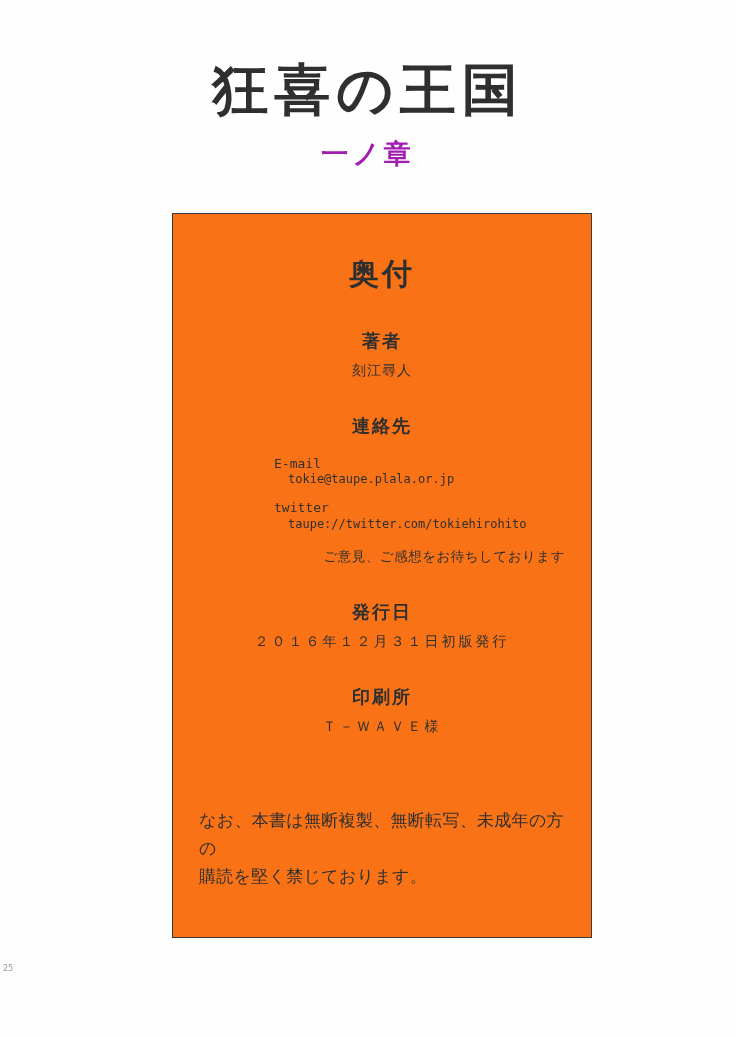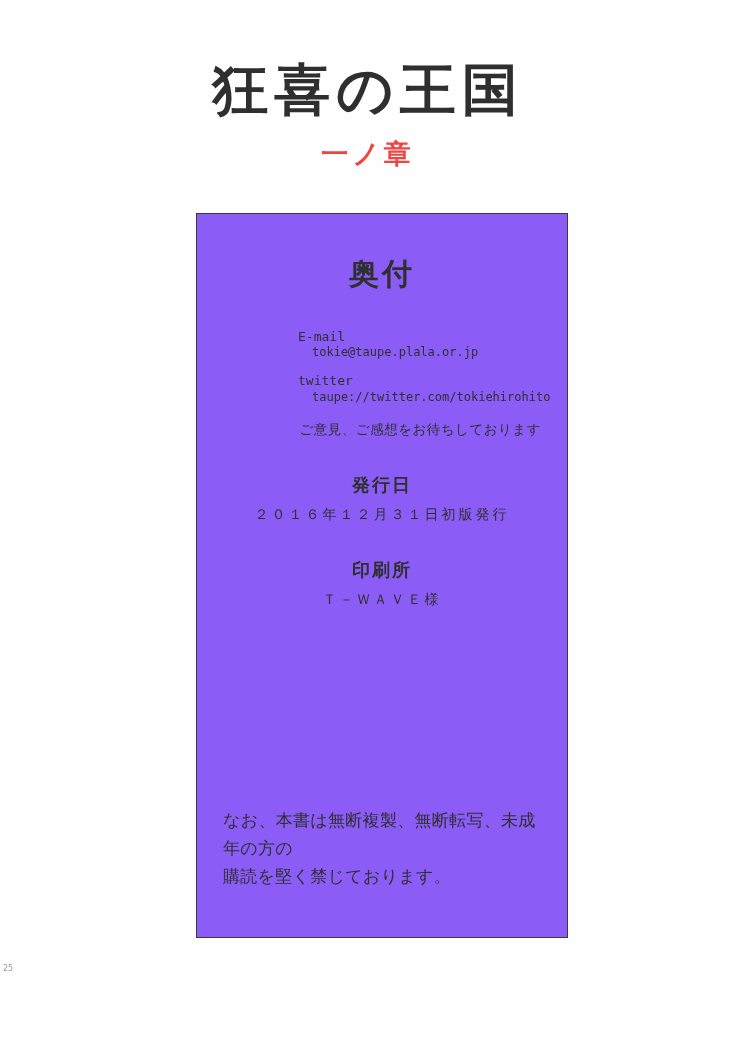--- a/index.html
+++ b/index.html
@@ -36,34 +36,34 @@
     letter-spacing: 6px;
     color: #2f2f2f;
     line-height: 1.15;
     margin: 0;
   }
   .sub-title {
     font-family: "DejaVu Sans", sans-serif;
     font-size: 27px;
     font-weight: bold;
     letter-spacing: 4px;
-    color: #ef4444;
+    color: #a21caf;
     margin: 14px 0 0 0;
   }
 
   
   .colophon {
     position: absolute;
-    left: 196px;
+    left: 172px;
     top: 213px;
-    width: 372px;
+    width: 420px;
     height: 725px;
     border: 1.5px solid #3a3a3a;
     box-sizing: border-box;
-    background: #8b5cf6;
+    background: #f97316;
   }
   .colophon-inner {
     padding: 40px 26px 0 26px;
     text-align: center;
   }
   .colophon-heading {
     font-family: "DejaVu Sans", sans-serif;
     font-size: 30px;
     font-weight: bold;
     letter-spacing: 3px;
@@ -161,22 +161,27 @@
   <div class="title-block">
     <h1 class="main-title">狂喜の王国</h1>
     <div class="sub-title">一ノ章</div>
   </div>
 
   <div class="colophon">
     <div class="colophon-inner">
 
       <div class="colophon-heading">奥付</div>
 
-
-      <div class="section">
+      <div class="section">
+        <div class="section-title">著者</div>
+        <div class="section-value">刻江尋人</div>
+      </div>
+
+      <div class="section">
+        <div class="section-title">連絡先</div>
         <div class="contact-list">
           <div class="contact-item">
             <span class="contact-label">E-mail</span>
             <span class="contact-value">tokie@taupe.plala.or.jp</span>
           </div>
           <div class="contact-item">
             <span class="contact-label">twitter</span>
             <span class="contact-value">taupe://twitter.com/tokiehirohito</span>
           </div>
         </div>

